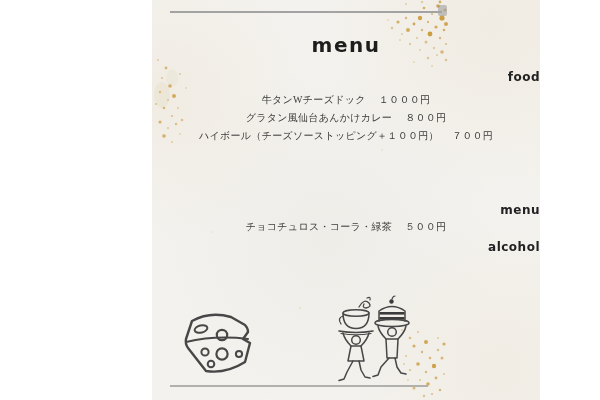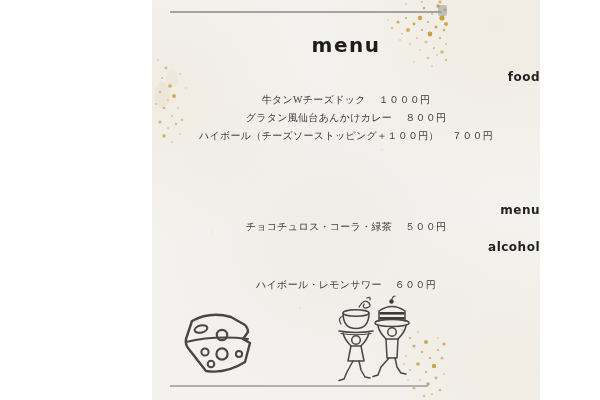--- a/index.html
+++ b/index.html
@@ -164,21 +164,20 @@
   <div class="sec-h h-food">food</div>
   <div class="row r-f1"><span>牛タンWチーズドック</span><span class="price">１０００円</span></div>
   <div class="row r-f2"><span>グラタン風仙台あんかけカレー</span><span class="price">８００円</span></div>
   <div class="row r-f3"><span>ハイボール（チーズソーストッピング＋１００円）</span><span class="price">７００円</span></div>
 
 
   <div class="sec-h h-drink">menu</div>
   <div class="row r-dr1"><span>チョコチュロス・コーラ・緑茶</span><span class="price">５００円</span></div>
 
   <div class="sec-h h-alcohol">alcohol</div>
-  <div class="row r-a2"><span>ハイボール・レモンサワー</span><span class="price">６００円</span></div>
 
   <svg class="illu illu-cheese" viewBox="0 0 84 72" xmlns="http://www.w3.org/2000/svg" fill="none" stroke="#474747" stroke-width="2.4" stroke-linecap="round" stroke-linejoin="round">
     <path d="M16,15 Q34,5 55,11 L69,19 Q72,22 72,26 L67,33 L74,37 L69,56 Q50,68 30,65 L12,42 Q9,38 10,33 Z"></path>
     <path d="M10,36 Q40,29 72,33" stroke-width="2"></path>
     <ellipse cx="25" cy="23" rx="6.5" ry="3.6" transform="rotate(-14 25 23)" stroke-width="2"></ellipse>
     <circle cx="46" cy="29" r="5.2" stroke-width="2.2"></circle>
     <circle cx="29" cy="46" r="3.6" stroke-width="2"></circle>
     <circle cx="46" cy="48" r="5.6" stroke-width="2.2"></circle>
     <circle cx="63" cy="48" r="3.1" stroke-width="2"></circle>
     <circle cx="35" cy="58" r="3.3" stroke-width="2"></circle>

